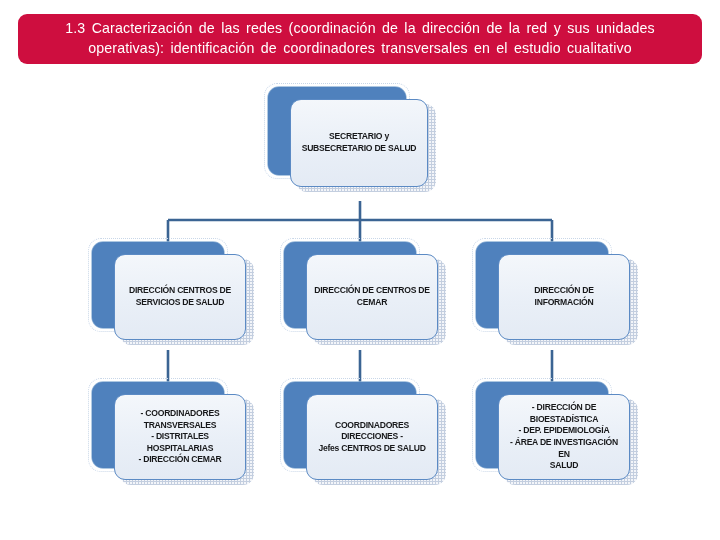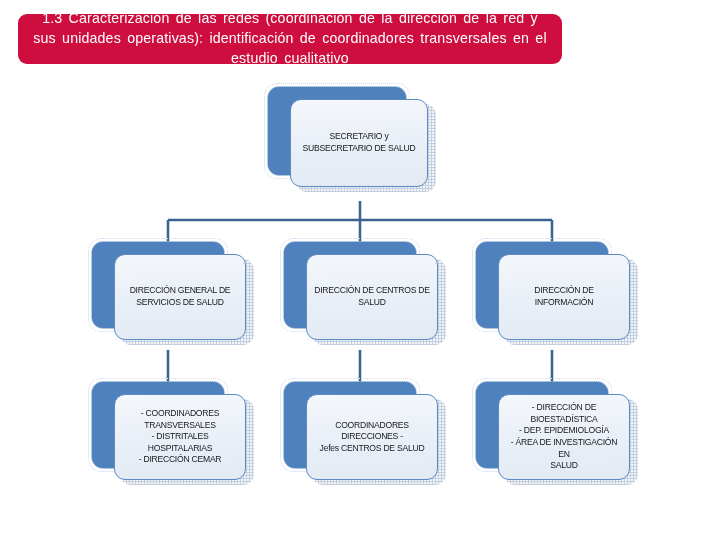--- a/index.html
+++ b/index.html
@@ -14,21 +14,21 @@
     font-family: "Liberation Sans", sans-serif;
     overflow: hidden;
     position: relative;
   }
 
   
   .banner {
     position: absolute;
     left: 18px;
     top: 14px;
-    width: 544px;
+    width: 684px;
     height: 50px;
     background: #CE0E3F;
     border-radius: 9px;
     box-sizing: border-box;
     display: flex;
     align-items: center;
     justify-content: center;
     padding: 2px 10px 4px 10px;
   }
   .banner-text {
@@ -120,21 +120,21 @@
     padding: 3px 5px;
   }
   .node .label {
     color: #17181a;
     font-size: 8.6px;
     line-height: 11.6px;
     text-align: center;
     font-family: "Liberation Sans", sans-serif;
     letter-spacing: -0.25px;
     white-space: pre-line;
-    font-weight: 400;
+    font-weight: 700;
   }
 
   
   .node.root .plate,
   .node.root .face { width: 138px; height: 88px; }
   .node.root .face-shadow { width: 140px; height: 88px; }
   .node.root .plate-echo { width: 146px; height: 96px; }
 </style>
 </head>
 <body>
@@ -170,32 +170,32 @@
       <span class="label">SECRETARIO y
 SUBSECRETARIO DE SALUD</span>
     </div>
   </div>
 
   <div class="node" style="left:92px; top:172px;">
     <div class="plate-echo"></div>
     <div class="plate"></div>
     <div class="face-shadow"></div>
     <div class="face">
-      <span class="label">DIRECCIÓN GENERAL DE
+      <span class="label">DIRECCIÓN CENTROS DE
 SERVICIOS DE SALUD</span>
     </div>
   </div>
 
   <div class="node" style="left:284px; top:172px;">
     <div class="plate-echo"></div>
     <div class="plate"></div>
     <div class="face-shadow"></div>
     <div class="face">
       <span class="label">DIRECCIÓN DE CENTROS DE
-SALUD</span>
+CEMAR</span>
     </div>
   </div>
 
   <div class="node" style="left:476px; top:172px;">
     <div class="plate-echo"></div>
     <div class="plate"></div>
     <div class="face-shadow"></div>
     <div class="face">
       <span class="label">DIRECCIÓN DE INFORMACIÓN</span>
     </div>

